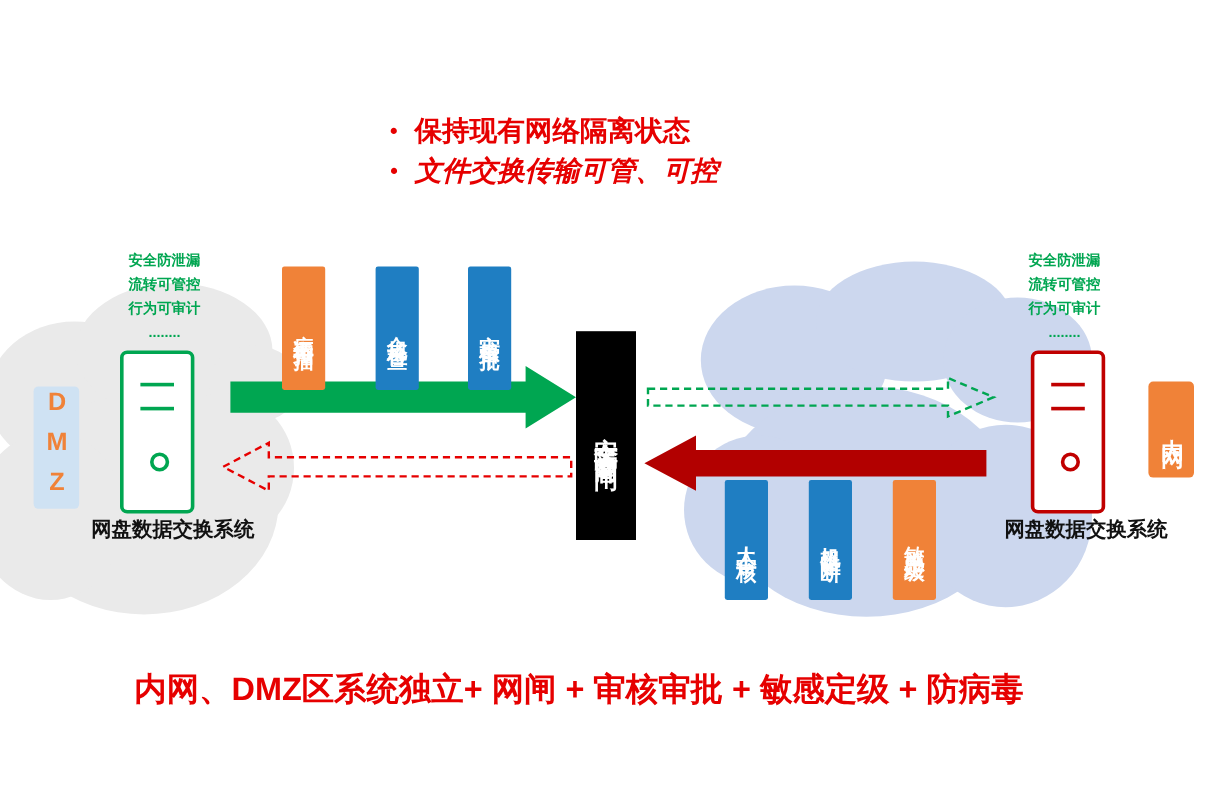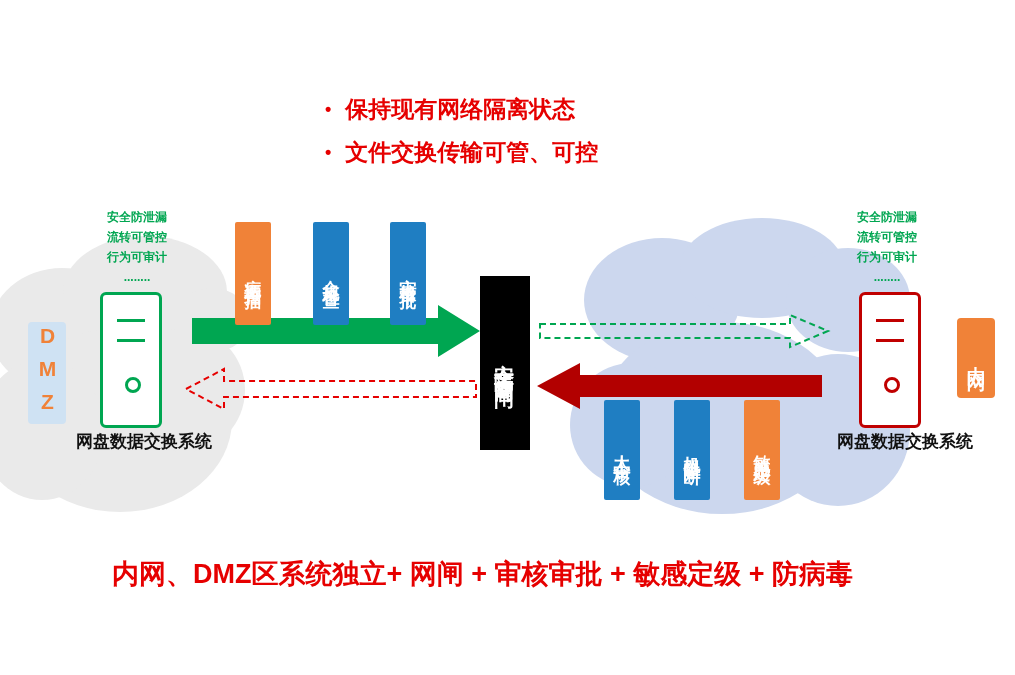--- a/index.html
+++ b/index.html
@@ -94,21 +94,21 @@
 <svg id="arrows" class="abs" width="1015" height="675">
   <polygon points="192,318 438,318 438,305 480,331 438,357 438,344 192,344" fill="var(--green)"></polygon>
   <polygon points="186,389 224,369 224,381 476,381 476,397 224,397 224,409" fill="none" stroke="var(--red-text)" stroke-width="2" stroke-dasharray="6 4"></polygon>
   <polygon points="540,324 790,324 790,315 828,331 790,347 790,338 540,338" fill="none" stroke="var(--green)" stroke-width="2" stroke-dasharray="6 4"></polygon>
   <polygon points="537,386 580,363 580,375 822,375 822,397 580,397 580,409" fill="var(--dark-red)"></polygon>
 </svg>
 
 <div class="abs layer2 bullet-line" style="top:66px;margin-top:28px;">
   <span class="bullet-dot">•</span><span>保持现有网络隔离状态</span>
 </div>
-<div class="abs layer2 bullet-line" style="top:137px;">
+<div class="abs layer2 bullet-line" style="top:127px;font-style:italic;">
   <span class="bullet-dot">•</span><span>文件交换传输可管、可控</span>
 </div>
 
 <div class="abs layer2 features" style="left:72px;top:207px;">
   <span>安全防泄漏</span>
   <span>流转可管控</span>
   <span>行为可审计</span>
   <span>........</span>
 </div>
 

